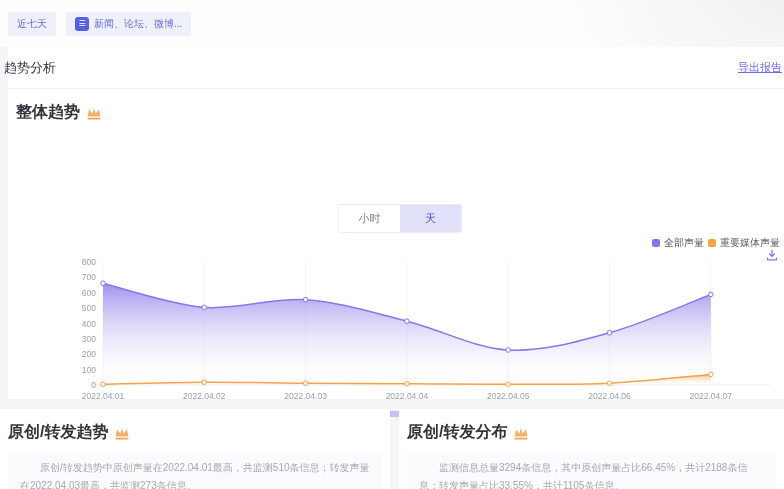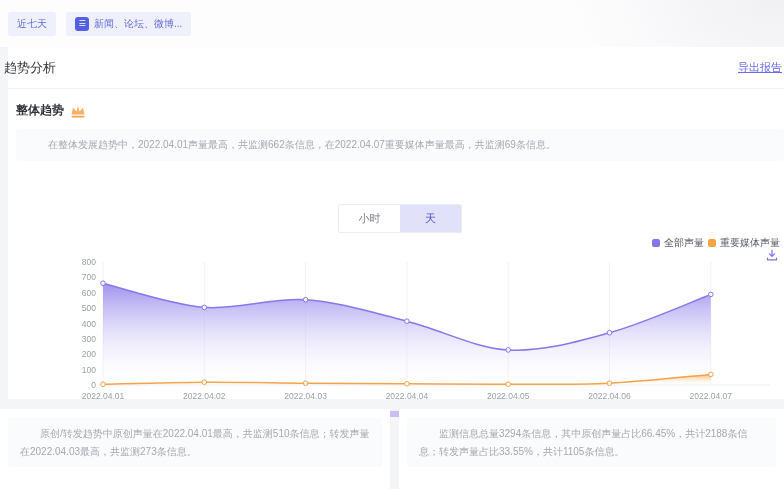--- a/index.html
+++ b/index.html
@@ -12,21 +12,21 @@
   .chip{background:#eef0fb;color:#666bd8;font-size:10px;padding:5px 9px;border-radius:3px;display:flex;align-items:center;gap:5px;cursor:pointer;white-space:nowrap;}
   .chip-icon{width:14px;height:14px;border-radius:3px;background:#5560e0;color:#fff;font-size:8px;line-height:14px;display:flex;align-items:center;justify-content:center;}
 
   
   .main-panel{position:absolute;top:47px;left:8px;width:784px;height:352px;background:#ffffff;}
   .panel-header{height:41px;display:flex;align-items:center;justify-content:space-between;padding-right:10px;border-bottom:1px solid #f1f2f5;}
   .panel-title{font-size:13px;color:#33343d;margin-left:-4px;}
   .export-link{font-size:11px;color:#6b6af0;cursor:pointer;text-decoration:underline;}
 
   .section-title-row{display:flex;align-items:center;gap:6px;padding:13px 0 0 8px;}
-  .section-title{font-size:12px;font-weight:bold;color:#33343d;}
+  .section-title{font-size:16px;font-weight:bold;color:#33343d;}
   .summary-box{margin:10px 8px 0 8px;background:#fafbfd;border-radius:2px;padding:7px 12px;font-size:10px;color:#a6a9b0;line-height:1.75;text-indent:2em;}
 
   .toggle-group{position:absolute;left:330px;top:157px;display:flex;border:1px solid #ececf6;border-radius:2px;overflow:hidden;}
   .toggle-btn{width:61px;height:27px;font-size:11px;display:flex;align-items:center;justify-content:center;background:#fff;color:#7a7d88;cursor:pointer;}
   .toggle-btn.active{background:#e1e1f9;color:#5055d4;}
 
   .legend{position:absolute;top:189px;right:12px;display:flex;gap:4px;align-items:center;font-size:10px;color:#5a5c66;}
   .legend-item{display:flex;align-items:center;cursor:pointer;}
   .legend-marker{width:8px;height:8px;border-radius:2px;display:inline-block;margin-right:4px;background:#ccc;}
   .download-btn{position:absolute;top:202px;right:14px;cursor:pointer;line-height:0;}
@@ -64,21 +64,20 @@
     </div>
 
     <div class="section-title-row">
       <span class="section-title">整体趋势</span>
       <svg width="16" height="14" viewBox="0 0 16 14">
         <path d="M1.5 10.5 L3 3.5 L6.5 7.5 L8 1.8 L9.5 7.5 L13 3.5 L14.5 10.5 Z" fill="#f7a24b" opacity="0.85"></path>
         <rect x="1.5" y="11.8" width="13" height="1.8" rx="0.9" fill="#f7a24b"></rect>
       </svg>
     </div>
 
-    <div class="summary-box">在整体发展趋势中，2022.04.01声量最高，共监测662条信息，在2022.04.07重要媒体声量最高，共监测69条信息。</div>
 
     <div class="toggle-group">
       <div class="toggle-btn">小时</div>
       <div class="toggle-btn active">天</div>
     </div>
 
     <div class="legend">
       <span class="legend-item">
         <span class="legend-marker" style="background: rgb(134, 119, 234);"></span>
         <span>全部声量</span>
@@ -149,20 +148,34 @@
         <circle cx="500.2" cy="132.23125" r="2.3" fill="#ffffff" stroke="#f5a348" stroke-width="1" fill-opacity="0.9"></circle>
         <circle cx="601.5" cy="131.155" r="2.3" fill="#ffffff" stroke="#f5a348" stroke-width="1" fill-opacity="0.9"></circle>
         <circle cx="702.8" cy="122.39125" r="2.3" fill="#ffffff" stroke="#f5a348" stroke-width="1" fill-opacity="0.9"></circle>
       </svg>
 
     <div class="scrollbar" style="background: rgb(201, 190, 245);"></div>
   </div>
 
   <div class="bottom-cards">
     <div class="card card-left">
+      <div class="section-title-row">
+        <span class="section-title">原创/转发趋势</span>
+        <svg width="16" height="14" viewBox="0 0 16 14">
+          <path d="M1.5 10.5 L3 3.5 L6.5 7.5 L8 1.8 L9.5 7.5 L13 3.5 L14.5 10.5 Z" fill="#f7a24b" opacity="0.85"></path>
+          <rect x="1.5" y="11.8" width="13" height="1.8" rx="0.9" fill="#f7a24b"></rect>
+        </svg>
+      </div>
       <div class="summary-box">原创/转发趋势中原创声量在2022.04.01最高，共监测510条信息；转发声量在2022.04.03最高，共监测273条信息。</div>
     </div>
     <div class="card card-right">
+      <div class="section-title-row">
+        <span class="section-title">原创/转发分布</span>
+        <svg width="16" height="14" viewBox="0 0 16 14">
+          <path d="M1.5 10.5 L3 3.5 L6.5 7.5 L8 1.8 L9.5 7.5 L13 3.5 L14.5 10.5 Z" fill="#f7a24b" opacity="0.85"></path>
+          <rect x="1.5" y="11.8" width="13" height="1.8" rx="0.9" fill="#f7a24b"></rect>
+        </svg>
+      </div>
       <div class="summary-box">监测信息总量3294条信息，其中原创声量占比66.45%，共计2188条信息；转发声量占比33.55%，共计1105条信息。</div>
     </div>
   </div>
 
 </div>
 
 </body></html>

